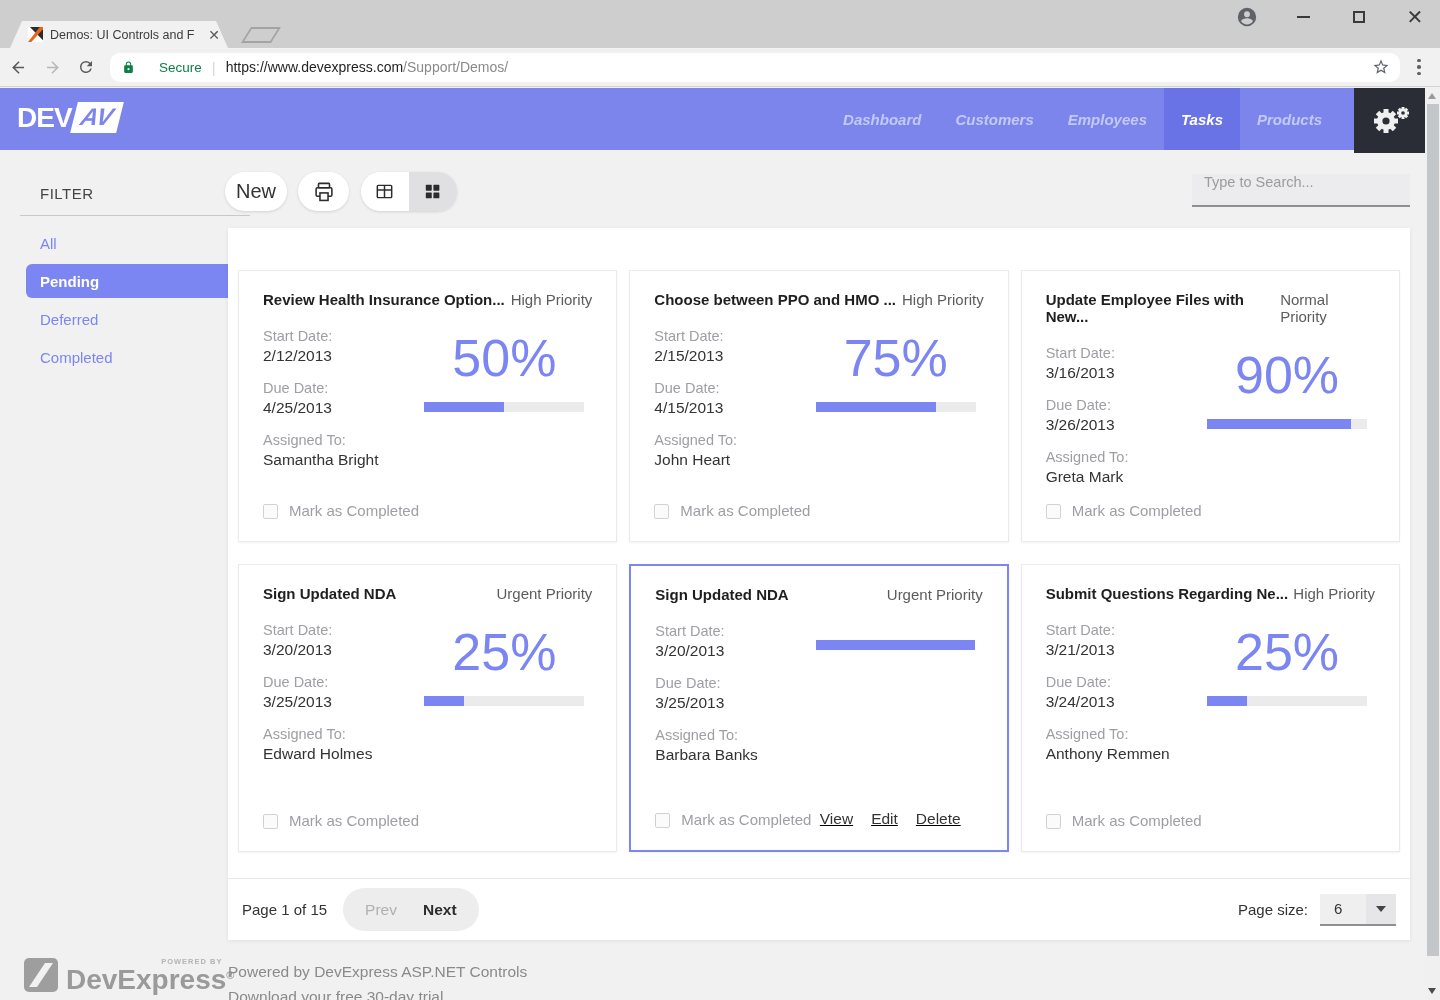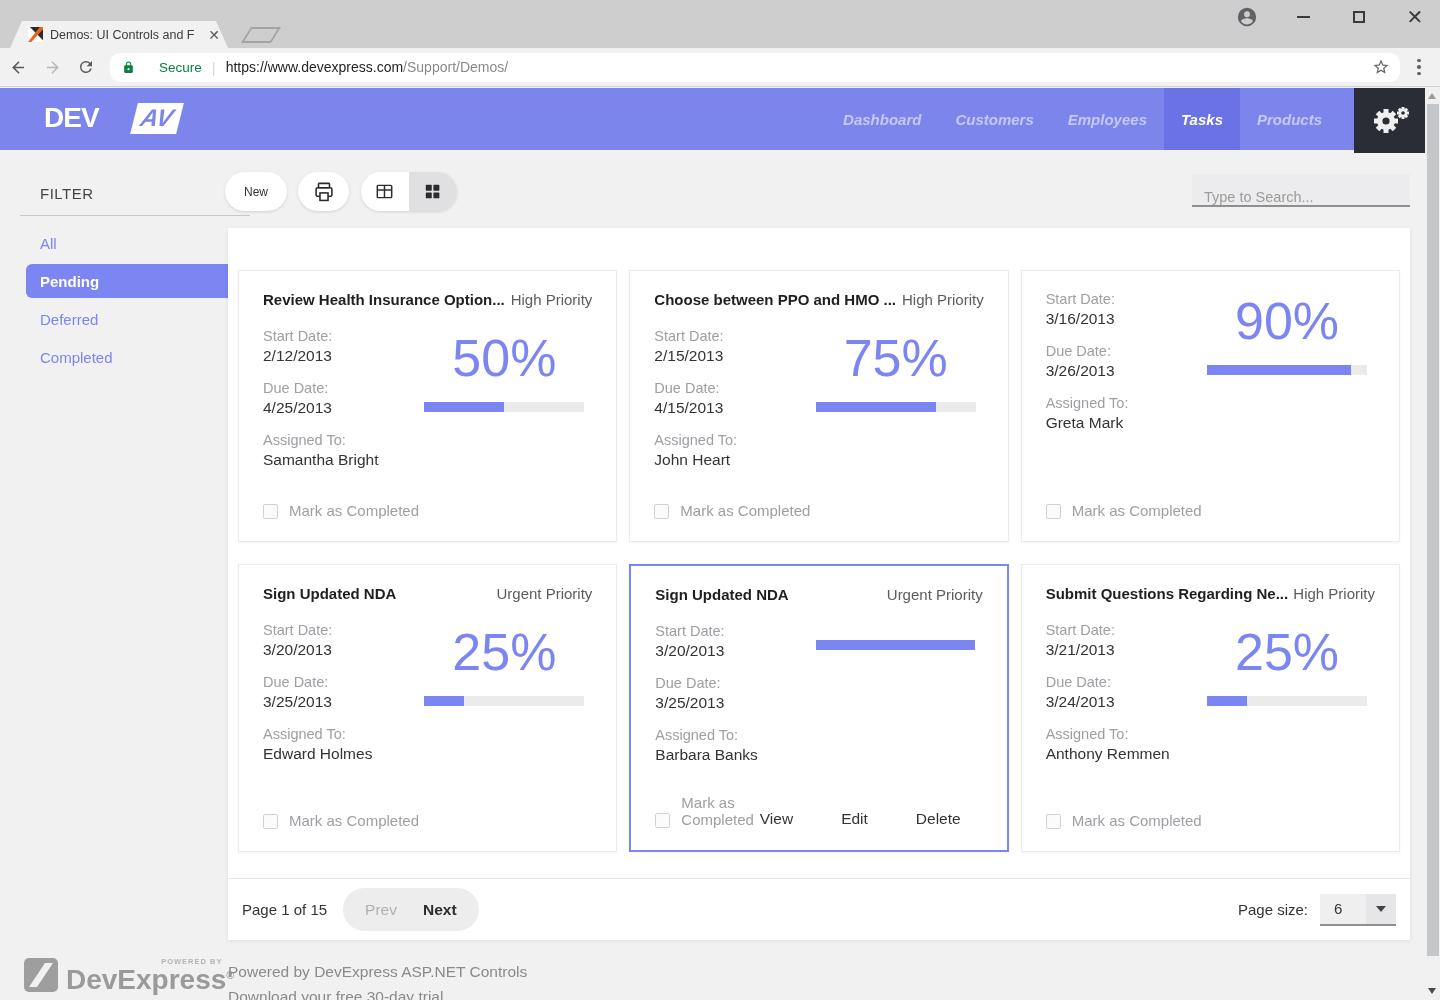--- a/index.html
+++ b/index.html
@@ -37,21 +37,21 @@
   .omni-sep{ color:#d8d8d8; font-size:15px; margin:0 10px; font-weight:100; }
   .url-host{ color:#242424; font-size:14px; }
   .url-path{ color:#8a8a8a; font-size:14px; }
   .omni-spacer{ flex:1; }
   #menu-dots{ width:26px; height:26px; display:flex; flex-direction:column; gap:3px;
     align-items:center; justify-content:center; margin-right:8px; }
   #menu-dots i{ width:3.5px; height:3.5px; border-radius:50%; background:#5f6368; }
 
   
   #navbar{ position:absolute; left:0; top:88px; width:1425px; height:62px; background:var(--navbar); }
-  #logo{ position:absolute; left:44px; top:14px; display:flex; align-items:center;gap:33px; }
+  #logo{ position:absolute; left:17px; top:14px; display:flex; align-items:flex-start; }
   .logo-dev{ color:#fff; font-size:28px; font-weight:700; letter-spacing:-1px; }
   .logo-av{ background:#fff; padding:1px 7px 2px 7px; margin-left:2px; transform:skewX(-14deg); }
   .logo-av span{ color:var(--navbar); font-size:24px; font-weight:800; font-style:italic; display:block; }
   #nav-items{ position:absolute; right:86px; top:0; height:62px; display:flex; }
   .nav-item{ height:62px; display:flex; align-items:center; padding:0 17px;
     color:rgba(255,255,255,0.55); font-size:15px; font-weight:600;font-style:italic; }
   .nav-item.active{ background:var(--nav-active); color:#fff; }
   #gear-btn{ position:absolute; left:1354px; top:88px; width:71px; height:65px; background:var(--gear-bg);
     display:flex; align-items:center; justify-content:center; }
 
@@ -60,28 +60,28 @@
   #filter-title{ margin:35px 0 0 40px; font-size:15px; color:#444; letter-spacing:0.5px; }
   #filter-divider{ margin:13px 22px 10px 20px; border-top:1px solid #c8c8cc; }
   .filter-item{ margin:0 28px 0 26px; height:34px; display:flex; align-items:center;
     padding-left:14px; font-size:15px; color:var(--accent); border-radius:6px; margin-top:4px; }
   .filter-item.active{ background:var(--accent); color:#fff; font-weight:700; }
 
   
   #page-toolbar{ position:absolute; left:225px; top:172px; right:30px; height:40px; }
   .pill-btn{ background:#fff; border-radius:20px; height:39px; display:inline-flex; align-items:center;
     justify-content:center; box-shadow:0 1px 3px rgba(0,0,0,0.13); vertical-align:top; }
-  #new-btn{ width:62px; font-size:12px; color:#333; }
+  #new-btn{ width:62px; font-size:20px; color:#333; }
   #print-btn{ width:51px; margin-left:7px; }
   #view-toggle{ margin-left:7px; border-radius:20px; overflow:hidden; display:inline-flex;
     box-shadow:0 1px 3px rgba(0,0,0,0.13); height:39px; vertical-align:top; }
   .seg{ width:48px; height:39px; display:flex; align-items:center; justify-content:center; background:#fff; }
   .seg.active{ background:#e0e0e3; }
   #search-box{ position:absolute; right:0; top:2px; width:218px; height:33px; background:#ececee;
-    border-bottom:2px solid #8f8f8f; display:flex; align-items:flex-end; padding:0 10px 0 12px;gap:31px; }
+    border-bottom:2px solid #8f8f8f; display:flex; align-items:flex-start; padding:0 10px 0 12px;gap:31px; }
   #search-input{ border:none; outline:none; background:transparent; flex:1; font-size:14.5px;
     color:#444; font-family:"Liberation Sans",sans-serif; }
   #search-input::placeholder{ color:#9b9b9b; }
 
   
   #panel{ position:absolute; left:228px; top:228px; width:1182px; height:712px; background:#fff;
     box-shadow:0 1px 4px rgba(0,0,0,0.08); display:flex; flex-direction:column; }
   #cards-grid{ display:grid; grid-template-columns:repeat(3,1fr); grid-template-rows:272px 288px;
     gap:22px 12px; padding:42px 10px 0 10px; }
   .card{ background:#fff; border:1px solid #ebebeb; box-shadow:0 1px 2px rgba(0,0,0,0.05);
@@ -94,21 +94,21 @@
   .left-col{ width:46%; }
   .fld-label{ font-size:14.5px; color:#9e9ea4; }
   .fld-value{ font-size:15.5px; color:#333; margin:3px 0 15px 0; }
   .right-col{ flex:1; padding:2px 8px 0 10px; text-align:center; }
   .pct{ font-size:52px; color:var(--accent); line-height:1.1; }
   .bar{ height:10px; background:#ebebeb; margin-top:15px; }
   .bar-fill{ height:100%; background:var(--accent); }
   .card-foot{ position:absolute; left:24px; right:24px; bottom:22px; display:flex; align-items:flex-end; }
   .checkbox{ width:15px; height:15px; border:1px solid #d2d2d2; background:#fbfbfb; border-radius:2px; flex:none; }
   .chk-label{ font-size:15px; color:#9e9ea4; margin-left:11px; }
-  .card-links{ margin-left:auto; display:flex; gap:48px; padding-right:22px; }
+  .card-links{ margin-left:auto; display:flex; gap:18px; padding-right:22px;text-decoration:underline; }
   .card-link{ font-size:15.5px; color:#333; }
 
   
   #pager-divider{ border-top:1px solid #e8e8e8; margin-top:26px; }
   #pager{ flex:1; display:flex; align-items:center; padding:0 14px; }
   #page-info{ font-size:15px; color:#333; }
   #pager-pill{ background:#ededee; border-radius:22px; height:43px; display:flex; align-items:center;
     padding:0 22px; gap:26px; margin-left:16px; }
   #prev-btn{ font-size:15.5px; color:#b0b0b0; }
   #next-btn{ font-size:15.5px; color:#2c2c2c; font-weight:700; }
@@ -337,20 +337,24 @@
             </div>
         </div>
       </div>
       <div class="card-foot">
         <span class="checkbox"></span>
         <span class="chk-label">Mark as Completed</span>
       </div>
     </div>
 
     <div class="card">
+      <div class="card-head">
+          <span class="card-title">Update Employee Files with New...</span>
+          <span class="card-priority">Normal Priority</span>
+        </div>
       <div class="card-body">
         <div class="left-col">
           <div class="fld-label">Start Date:</div>
           <div class="fld-value">3/16/2013</div>
           <div class="fld-label">Due Date:</div>
           <div class="fld-value">3/26/2013</div>
           <div class="fld-label">Assigned To:</div>
           <div class="fld-value">Greta Mark</div>
         </div>
         <div class="right-col">

